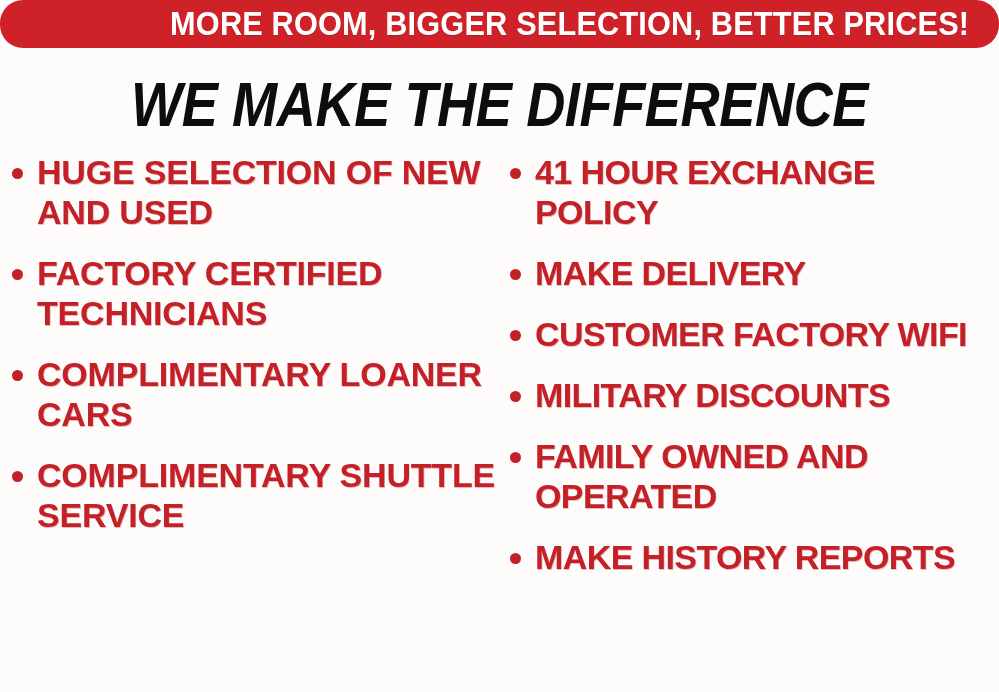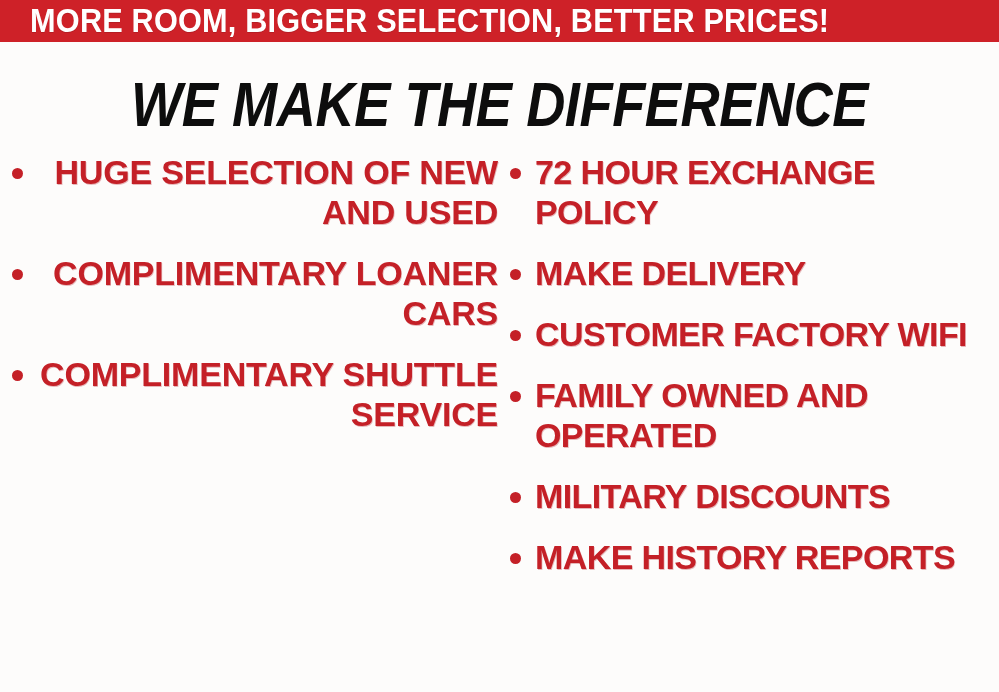--- a/index.html
+++ b/index.html
@@ -21,25 +21,26 @@
     background: #fdfcfb;
     overflow: hidden;
   }
 
   
   #banner {
     position: absolute;
     left: 0;
     top: 0;
     width: 999px;
-    height: 42px;
+    height: 48px;
     background: #ce2128;
     display: flex;
     align-items: center;
-    justify-content: flex-start;
+    justify-content: flex-end;
+    border-radius: 23px;
   }
   #banner-text {
     color: #ffffff;
     font-family: "Liberation Sans", sans-serif;
     font-weight: bold;
     font-size: 33px;
     line-height: 34px;
     letter-spacing: 0.2px;
     white-space: nowrap;
     transform: scaleX(0.93);
@@ -77,21 +78,21 @@
     left: 0;
     top: 152px;
     width: 999px;
     height: 540px;
   }
   .column {
     position: absolute;
     top: 0;
     height: 540px;
   }
-  #col-left  { left: 12px;  width: 486px; text-align: right; }
+  #col-left  { left: 12px;  width: 486px; }
   #col-right { left: 510px; width: 489px; }
 
   .bullet-item {
     display: flex;
     align-items: flex-start;
     margin-bottom: 21px;
   }
   .bullet-dot {
     flex: 0 0 auto;
     width: 11px;
@@ -127,47 +128,51 @@
   </div>
 
   <div id="columns">
     <div class="column" id="col-left">
         <div class="bullet-item">
           <span class="bullet-dot"></span>
           <span class="bullet-label">HUGE SELECTION OF NEW AND USED</span>
         </div>
         <div class="bullet-item">
           <span class="bullet-dot"></span>
+          <span class="bullet-label">FACTORY CERTIFIED TECHNICIANS</span>
+        </div>
+        <div class="bullet-item">
+          <span class="bullet-dot"></span>
           <span class="bullet-label">COMPLIMENTARY LOANER CARS</span>
         </div>
         <div class="bullet-item">
           <span class="bullet-dot"></span>
           <span class="bullet-label">COMPLIMENTARY SHUTTLE SERVICE</span>
         </div>
       </div>
     <div class="column" id="col-right">
         <div class="bullet-item">
           <span class="bullet-dot"></span>
-          <span class="bullet-label">72 HOUR EXCHANGE POLICY</span>
+          <span class="bullet-label">41 HOUR EXCHANGE POLICY</span>
         </div>
         <div class="bullet-item">
           <span class="bullet-dot"></span>
           <span class="bullet-label">MAKE DELIVERY</span>
         </div>
         <div class="bullet-item">
           <span class="bullet-dot"></span>
           <span class="bullet-label">CUSTOMER FACTORY WIFI</span>
         </div>
         <div class="bullet-item">
           <span class="bullet-dot"></span>
-          <span class="bullet-label">FAMILY OWNED AND OPERATED</span>
+          <span class="bullet-label">MILITARY DISCOUNTS</span>
         </div>
         <div class="bullet-item">
           <span class="bullet-dot"></span>
-          <span class="bullet-label">MILITARY DISCOUNTS</span>
+          <span class="bullet-label">FAMILY OWNED AND OPERATED</span>
         </div>
         <div class="bullet-item">
           <span class="bullet-dot"></span>
           <span class="bullet-label">MAKE HISTORY REPORTS</span>
         </div>
       </div>
   </div>
 
 </div>
 

